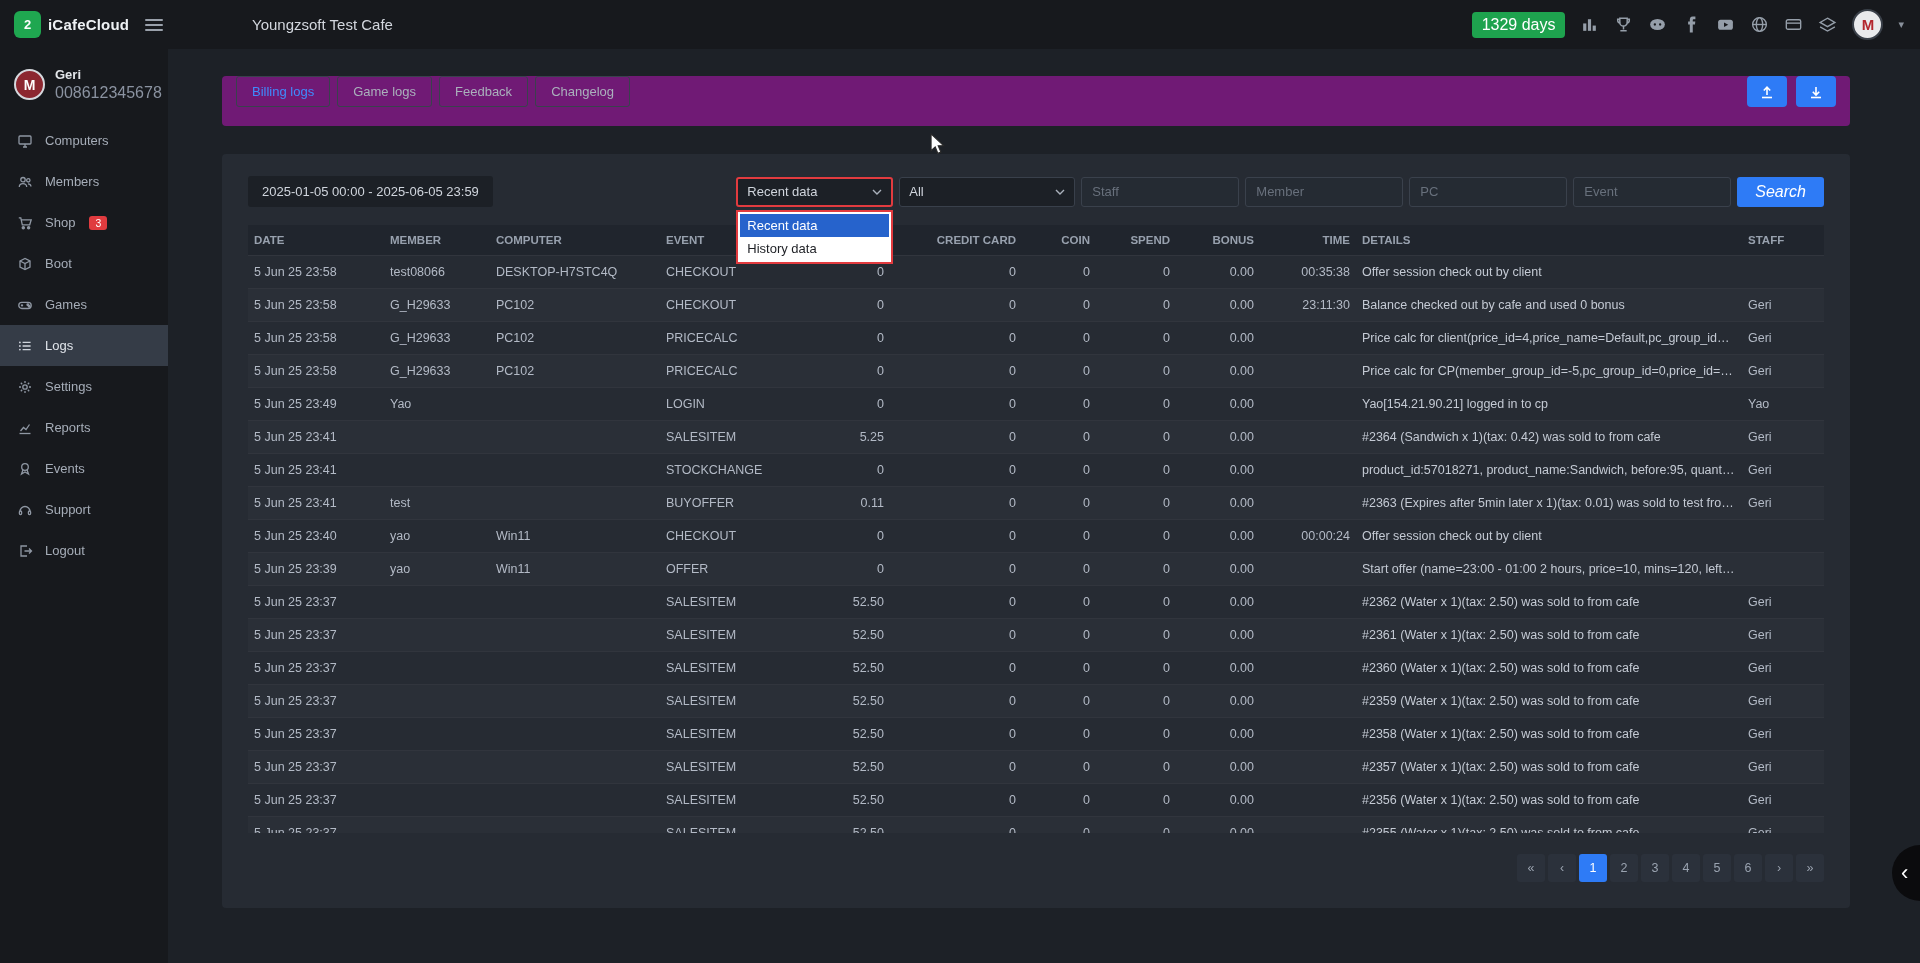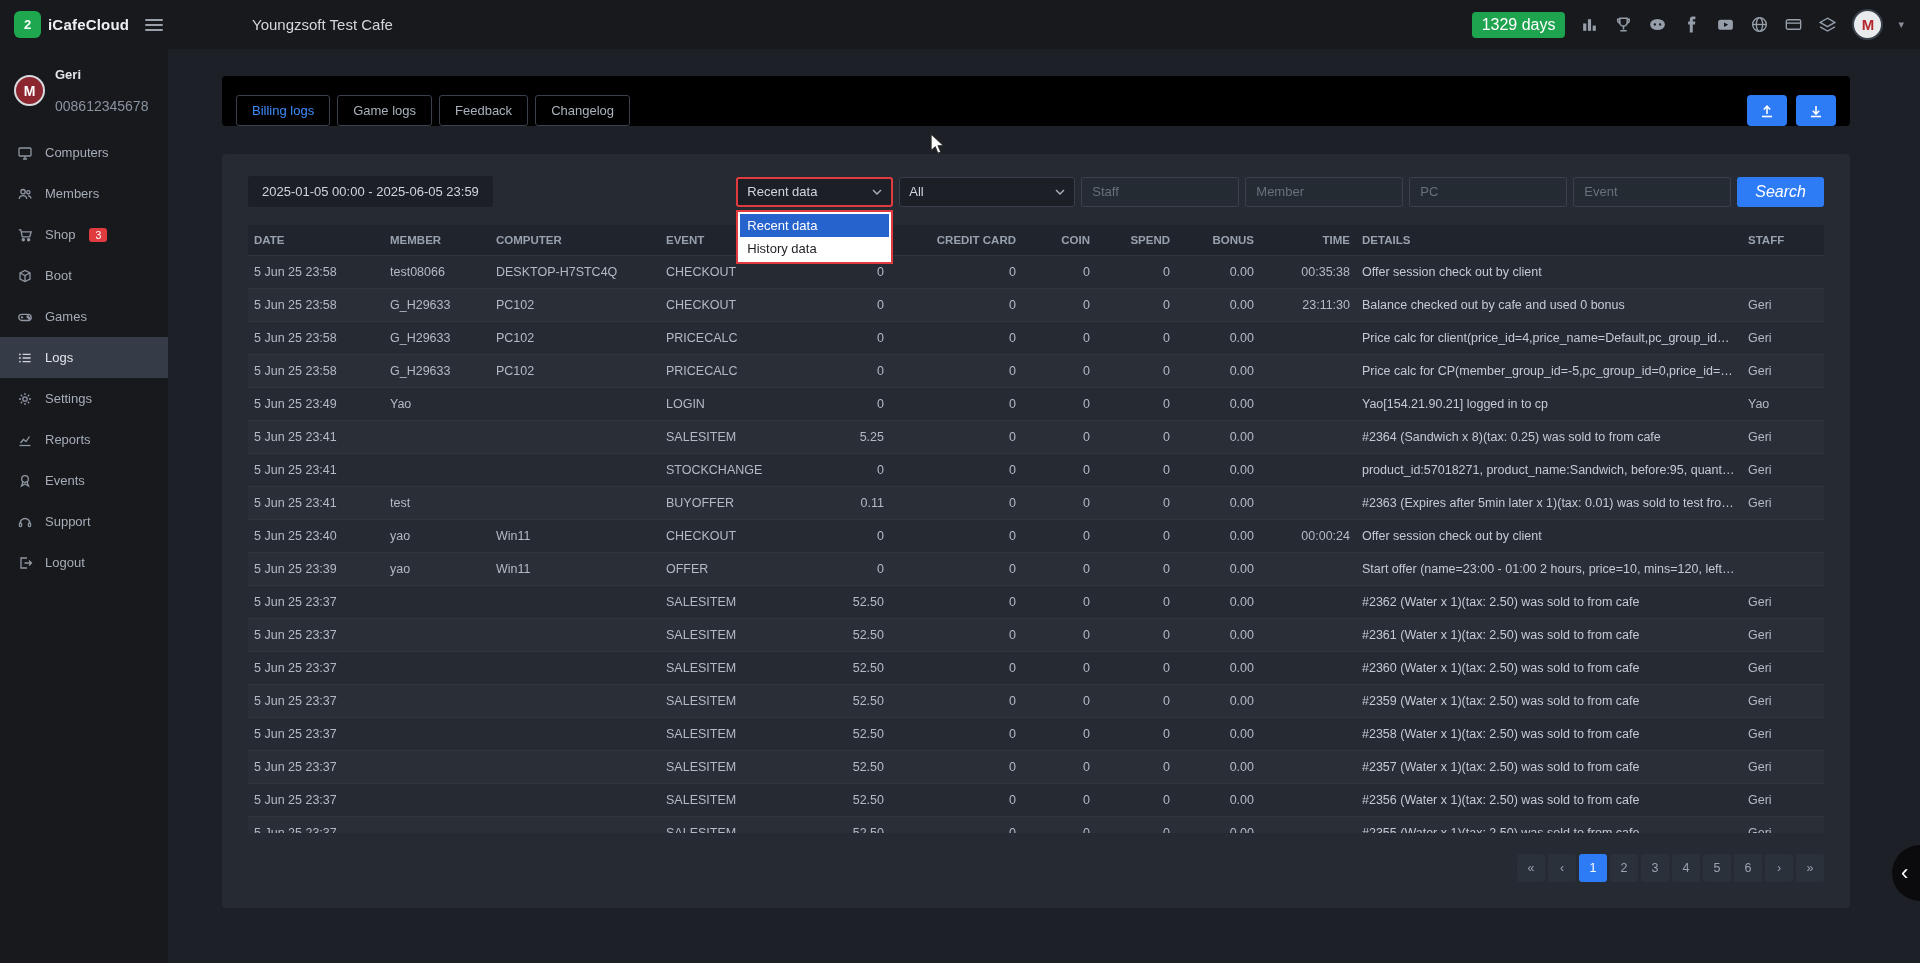--- a/index.html
+++ b/index.html
@@ -21,30 +21,30 @@
   .tb-icon { width:19px; height:19px; color:#959ea9; display:flex; align-items:center; justify-content:center; cursor:pointer; }
   .tb-icon svg { width:19px; height:19px; }
   .tb-avatar { width:31px; height:31px; border-radius:50%; background:#e9eaec; color:#b3262e; font-weight:bold; font-size:15px; display:flex; align-items:center; justify-content:center; border:2px solid #3a4049; cursor:pointer; }
   .tb-caret { color:#8a919c; font-size:11px; cursor:pointer; }
   
   .layout { display:flex; height:914px; }
   .sidebar { width:168px; flex:0 0 168px; background:#17191d; padding-top:10px; }
   .profile { display:flex; align-items:center; gap:10px; padding:8px 14px 18px; }
   .profile-avatar { width:31px; height:31px; border-radius:50%; background:#8c2730; border:2px solid #d6d9de; color:#fff; font-weight:bold; font-size:14px; display:flex; align-items:center; justify-content:center; flex:0 0 31px; }
   .profile-name { font-size:13px; font-weight:bold; color:#e3e6ea; }
-  .profile-phone { font-size:14px; color:#8b93a1; margin-top:16px; }
+  .profile-phone { font-size:16px; color:#8b93a1; margin-top:2px; }
   .nav-item { height:41px; display:flex; align-items:center; gap:12px; padding:0 17px; color:#a6adb8; font-size:13px; cursor:pointer; }
   .nav-item .nv-icon { width:16px; height:16px; color:#8f97a3; flex:0 0 16px; }
   .nav-item .nv-icon svg { width:16px; height:16px; }
   .nav-item.active { background:#353c47; color:#e0e4ea; }
   .nav-item.active .nv-icon { color:#cfd4dc; }
   .shop-badge { background:#e03b3f; color:#fff; font-size:10.5px; padding:1px 6px; border-radius:3px; margin-left:2px; }
   
   .main { flex:1; padding:27px 70px 0 54px; }
-  .tabs-card { background:#000000; border-radius:4px; height:50px; display:flex; align-items:flex-end; padding:0 14px; }
+  .tabs-card { background:#701a75; border-radius:4px; height:50px; display:flex; align-items:flex-start; padding:0 14px; }
   .tab { border:1px solid #3a414d; background:transparent; color:#aab1bc; font-size:13px; padding:7px 15px; border-radius:3px; margin-right:7px; cursor:pointer; }
   .tab.active { color:#3f8cfd; }
   .export-group { margin-left:auto; display:flex; gap:9px; }
   .export-btn { width:40px; height:31px; background:#2e7bf6; border-radius:4px; display:flex; align-items:center; justify-content:center; cursor:pointer; border:none; }
   .export-btn svg { width:16px; height:16px; }
   .main-card { margin-top:28px; background:#262b33; border-radius:4px; height:754px; padding:22px 26px; position:relative; }
   
   .filters { display:flex; align-items:center; }
   .date-box { background:#1c2026; border-radius:3px; padding:8px 14px; font-size:13px; color:#d0d5dd; cursor:pointer; }
   .filter-right { margin-left:auto; display:flex; align-items:center; gap:6px; }
@@ -411,21 +411,21 @@
                 <td class="c0">5 Jun 25 23:41</td>
                 <td class="c1"></td>
                 <td class="c2"></td>
                 <td class="c3">SALESITEM</td>
                 <td class="c4">5.25</td>
                 <td class="c5">0</td>
                 <td class="c6">0</td>
                 <td class="c7">0</td>
                 <td class="c8">0.00</td>
                 <td class="c9"></td>
-                <td class="c10">#2364 (Sandwich x 8)(tax: 0.25) was sold to from cafe</td>
+                <td class="c10">#2364 (Sandwich x 1)(tax: 0.42) was sold to from cafe</td>
                 <td class="c11">Geri</td>
               </tr>
               <tr>
                 <td class="c0">5 Jun 25 23:41</td>
                 <td class="c1"></td>
                 <td class="c2"></td>
                 <td class="c3">STOCKCHANGE</td>
                 <td class="c4">0</td>
                 <td class="c5">0</td>
                 <td class="c6">0</td>

